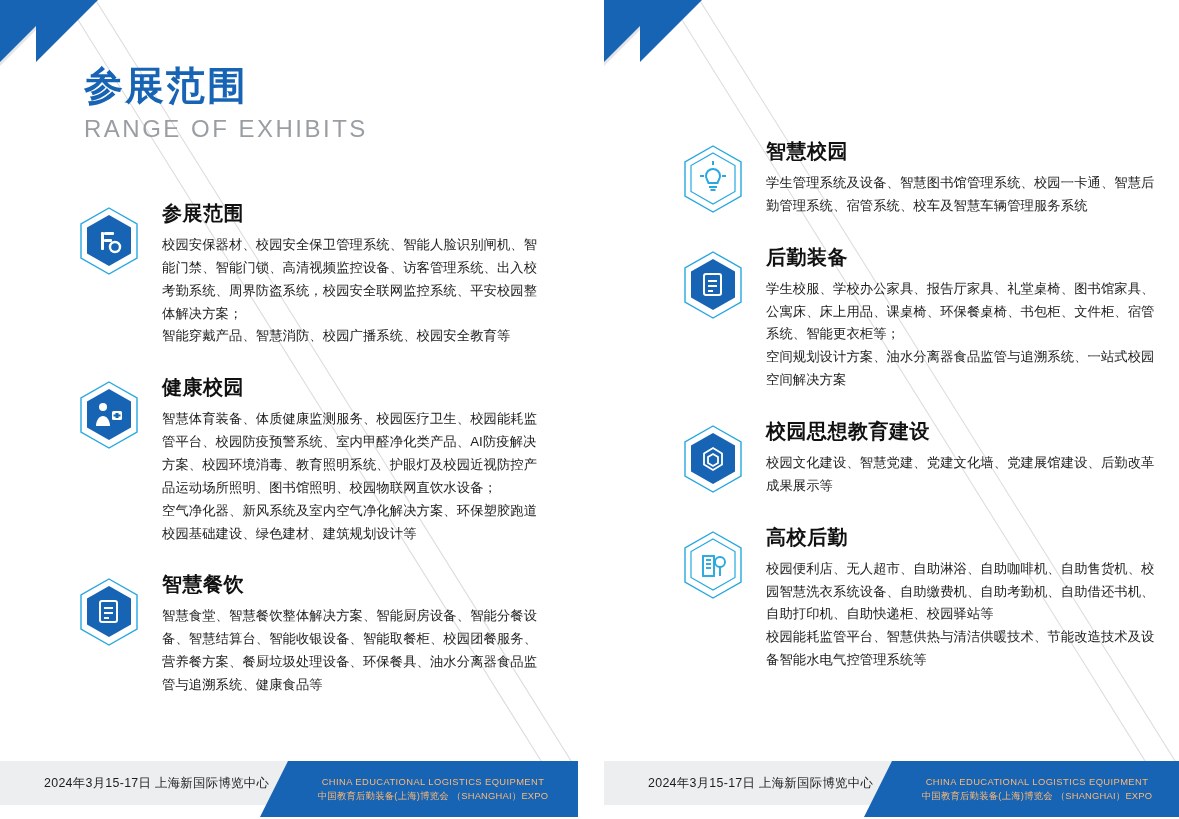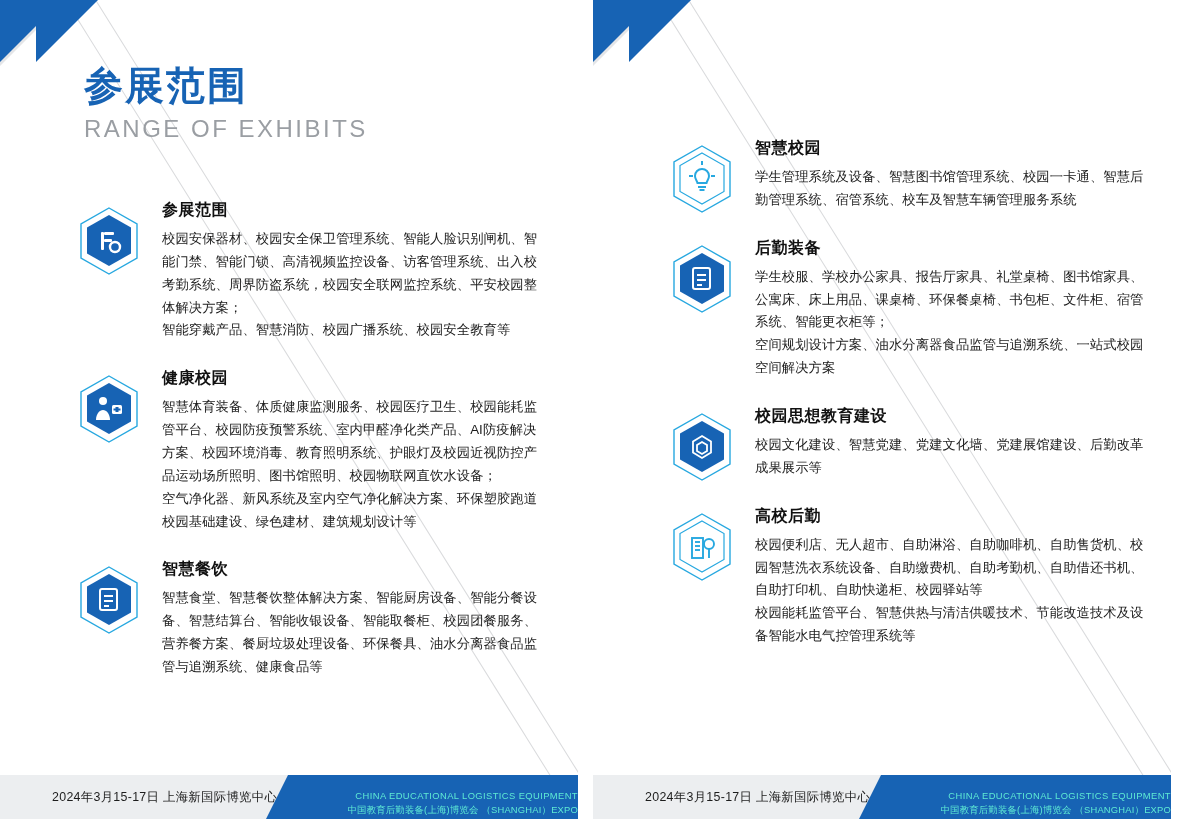--- a/index.html
+++ b/index.html
@@ -6,21 +6,21 @@
   html, body {
     width: 1179px; height: 819px;
     background: #ffffff;
     font-family: "Liberation Sans", sans-serif;
     overflow: hidden;
   }
   .stage {
     position: relative;
     width: 1179px; height: 819px;
     display: flex;
-    gap: 15px;
+    gap: 26px;
     background: #ffffff;
   }
   .page {
     position: relative;
     width: 578px;
     height: 819px;
     background: #ffffff;
     overflow: hidden;
     flex: none;
   }
@@ -85,21 +85,21 @@
     right: 34px;
     top: 200px;
   }
 
   .section {
     position: relative;
     padding-left: 84px;
     margin-bottom: 26px;
   }
   .section-head {
-    font-size: 16px;
+    font-size: 20px;
     font-weight: bold;
     color: #111111;
     margin-bottom: 7px;
     letter-spacing: .5px;
   }
   .section-body p {
     font-size: 13.3px;
     color: #1c1c1c;
     line-height: 1.72;
     letter-spacing: .1px;
@@ -109,46 +109,45 @@
   .hex {
     position: absolute;
     left: 0; top: 6px;
     width: 62px; height: 70px;
   }
   .hex svg { display: block; }
 
   
   .footer {
     position: absolute;
-    bottom: 0; left: 0;
+    bottom: 14px; left: 0;
     width: 100%;
     height: 44px;
     background: #eceef0;
     display: flex;
     align-items: center;
-    padding-left: 8px;
   }
   .footer-left {
     font-size: 12.4px;
     color: #1d1d1d;
     padding-left: 44px;
     letter-spacing: .3px;
     white-space: nowrap;
   }
   .footer-right {
     position: absolute;
     right: 0; top: 0;
     height: 56px;
     width: 290px;
     background: #1763b4;
-    color: #5eead4;
+    color: #fdba74;
     display: flex;
     flex-direction: column;
     justify-content: center;
-    align-items: flex-end;
+    align-items: center;
     text-align: center;
   }
   .footer-right .l1 { font-size: 9.4px; letter-spacing: .4px; }
   .footer-right .l2 { font-size: 9.4px; letter-spacing: .2px; margin-top: 3px; }
   .footer-notch {
     position: absolute;
     left: -28px; top: 0;
     width: 0; height: 0;
     border-bottom: 56px solid #1763b4;
     border-left: 28px solid transparent;

